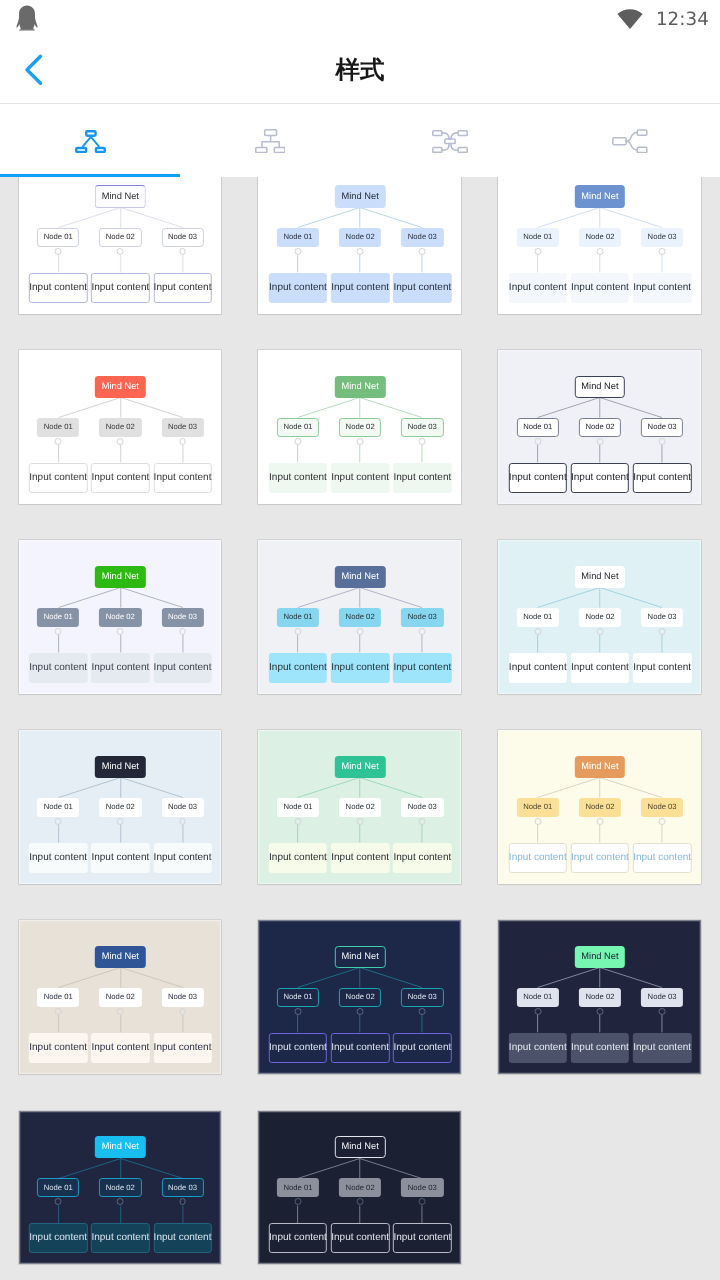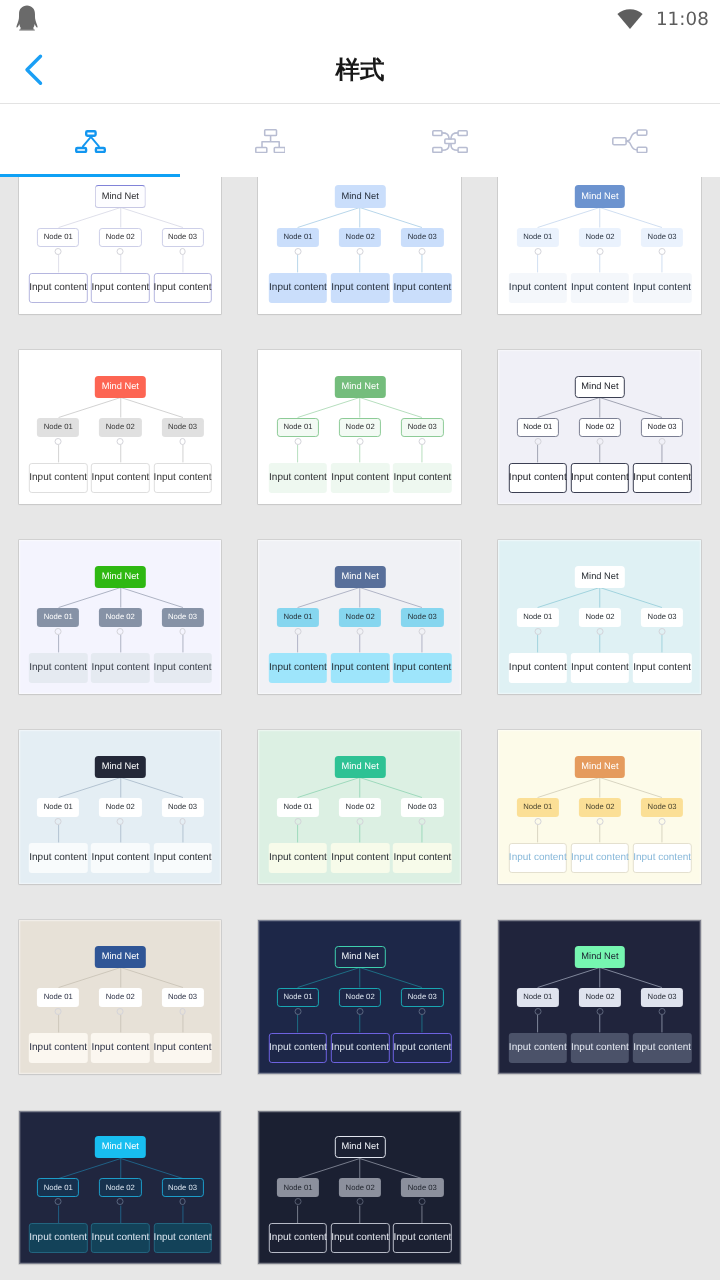--- a/index.html
+++ b/index.html
@@ -85,21 +85,21 @@
                C19.4 4.3 16.2 0.6 11.25 0.6 Z"></path>
       <rect x="3.2" y="25.1" width="16.1" height="1.1" rx="0.55"></rect>
     </svg>
   </div>
   <div class="sb-right">
     <span>
       <svg class="sb-wifi" viewBox="0 0 26 20" fill="#5e5e5e">
         <path d="M13 19.9 L0.4 4.9 C3.7 1.9 8.2 0.2 13 0.2 C17.8 0.2 22.3 1.9 25.6 4.9 Z"></path>
       </svg>
     </span>
-    <span class="sb-time">11:08</span>
+    <span class="sb-time">12:34</span>
   </div>
 </div>
 
 <div class="navbar">
   <div class="nav-back">
     <svg width="46" height="48" viewBox="0 0 46 48">
       <path d="M20.5 0 L7 13.5 L20.5 27" fill="none" stroke="#1a9ff5" stroke-width="3.4" stroke-linecap="round" stroke-linejoin="round" transform="translate(0,10.2)"></path>
     </svg>
   </div>
   <div class="nav-title">样式</div>

